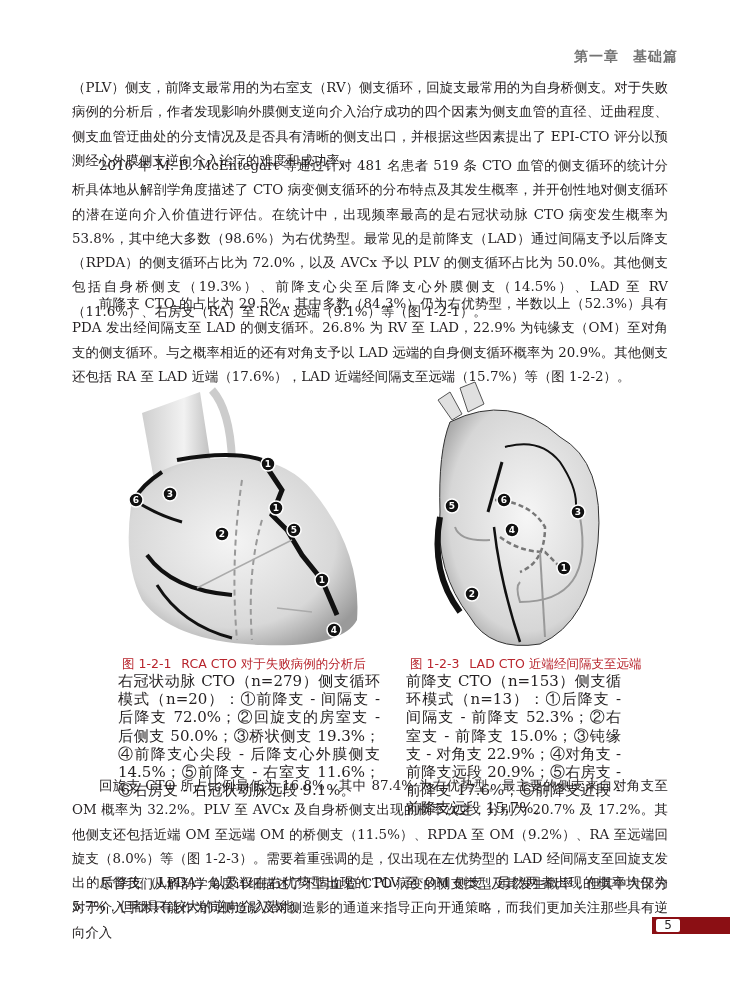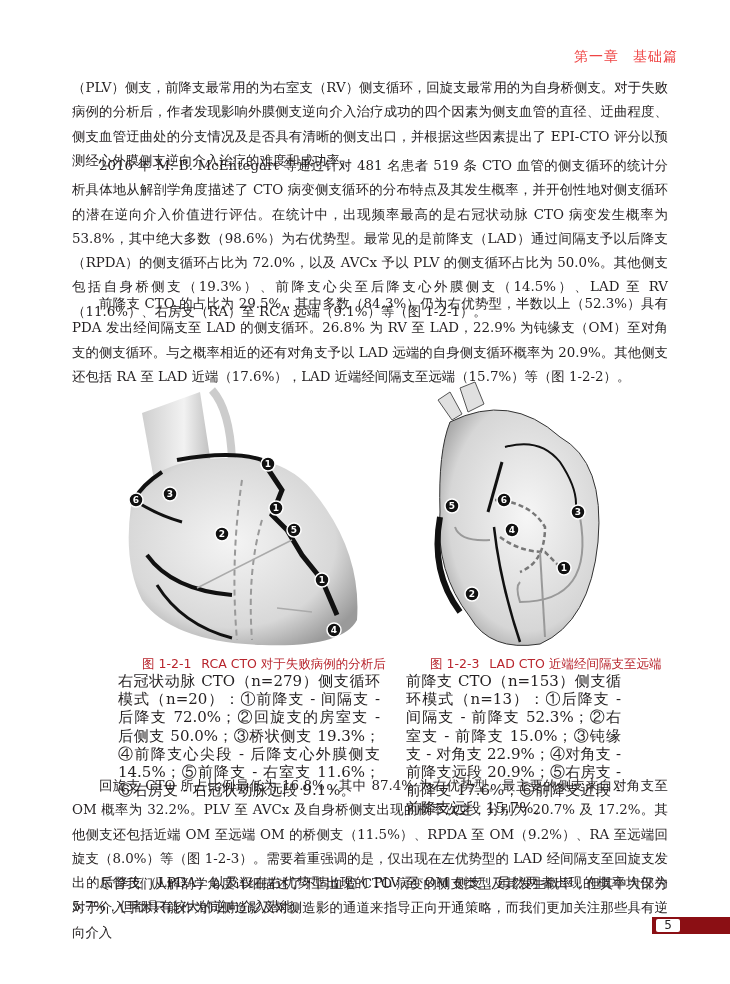--- a/index.html
+++ b/index.html
@@ -1,31 +1,31 @@
 <!DOCTYPE html>
 <html><head>
 <meta charset="utf-8">
 <style>
   html,body{margin:0;padding:0;background:#fff;}
   body{width:730px;height:984px;position:relative;overflow:hidden;font-family:"DejaVu Serif","Liberation Serif",serif;color:#231f20;}
-  .header{position:absolute;top:48px;right:52px;font-family:"DejaVu Sans","Liberation Sans",sans-serif;font-size:14px;font-weight:normal;color:#ef4444;letter-spacing:1px;}
+  .header{position:absolute;top:48px;right:52px;font-family:"DejaVu Sans","Liberation Sans",sans-serif;font-size:14px;font-weight:bold;color:#737373;letter-spacing:1px;}
   .header span+span{margin-left:14px;}
   .body-text{position:absolute;left:66px;width:608px;font-size:13.4px;line-height:24.3px;text-align:justify;}
   .p{margin:6px;}
   .indent{text-indent:27px;}
   #para1{top:70px;}
   #para2{top:148px;}
   #para3{top:286px;}
   #para4{top:768px;}
   #para5{top:866px;}
   .fig{position:absolute;}
   #fig1-img{left:112px;top:380px;width:268px;height:272px;}
   #fig2-img{left:420px;top:372px;width:200px;height:280px;}
   .caption-title{position:absolute;font-family:"DejaVu Sans","Liberation Sans",sans-serif;font-size:12.5px;color:#b8252d;white-space:nowrap;}
-  .caption-title .num{margin-right:10px;margin-left:20px;}
+  .caption-title .num{margin-right:10px;}
   .caption-body{position:absolute;font-size:15px;line-height:18.2px;color:#231f20;text-align:justify;}
   #cap1-title{left:122px;top:656px;}
   #cap1-body{left:118px;top:672px;width:262px;}
   #cap2-title{left:410px;top:656px;}
   #cap2-body{left:406px;top:672px;width:215px;}
   .pagebar{position:absolute;left:652px;top:917px;width:78px;height:17px;background:#8b0f14;}
   .pagebox{position:absolute;left:656px;top:919px;width:24px;height:13px;background:#fff;border-radius:2px;font-family:"DejaVu Sans","Liberation Sans",sans-serif;font-size:12px;line-height:13px;text-align:center;color:#231f20;}
   .marker circle{fill:#111;stroke:#fff;stroke-width:1.5;}
   .marker text{fill:#fff;font-family:"DejaVu Sans","Liberation Sans",sans-serif;font-size:9px;font-weight:bold;text-anchor:middle;}
 </style>

